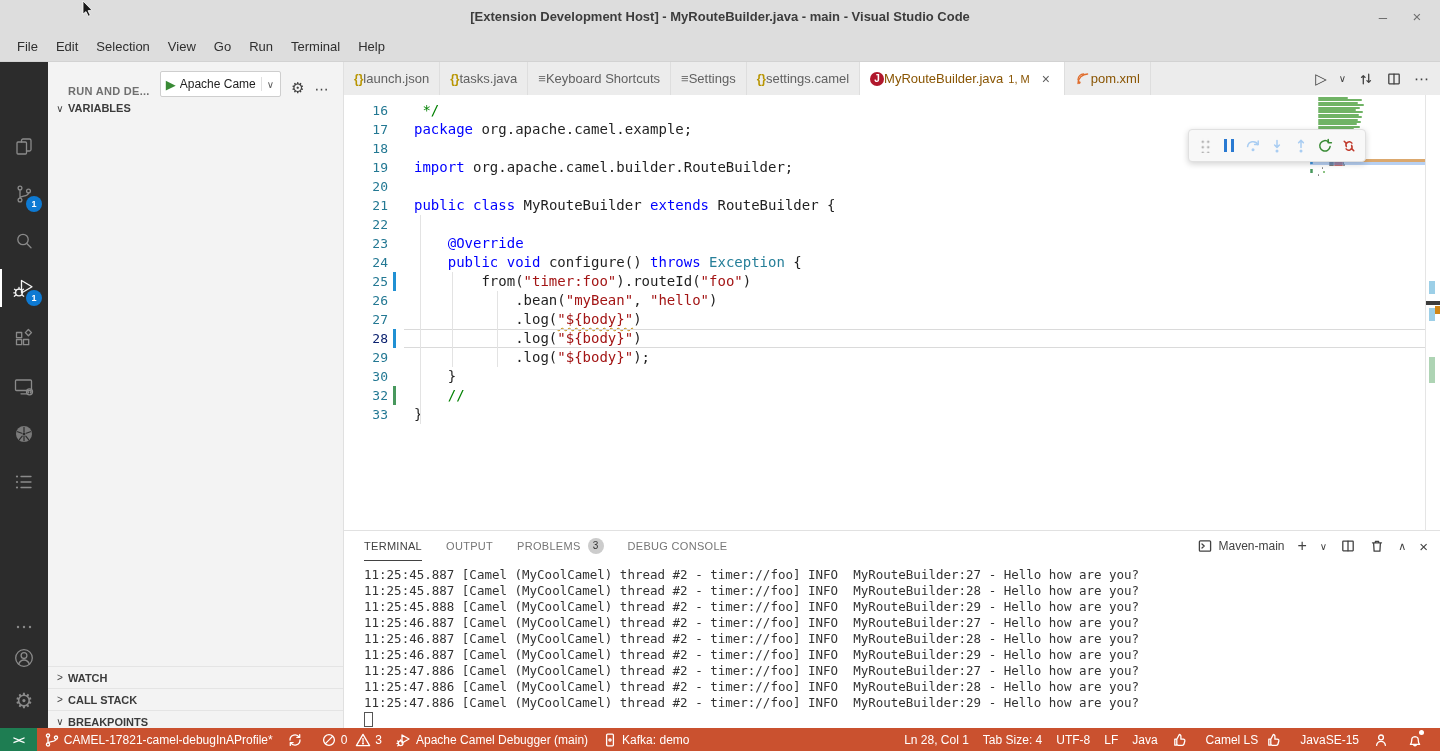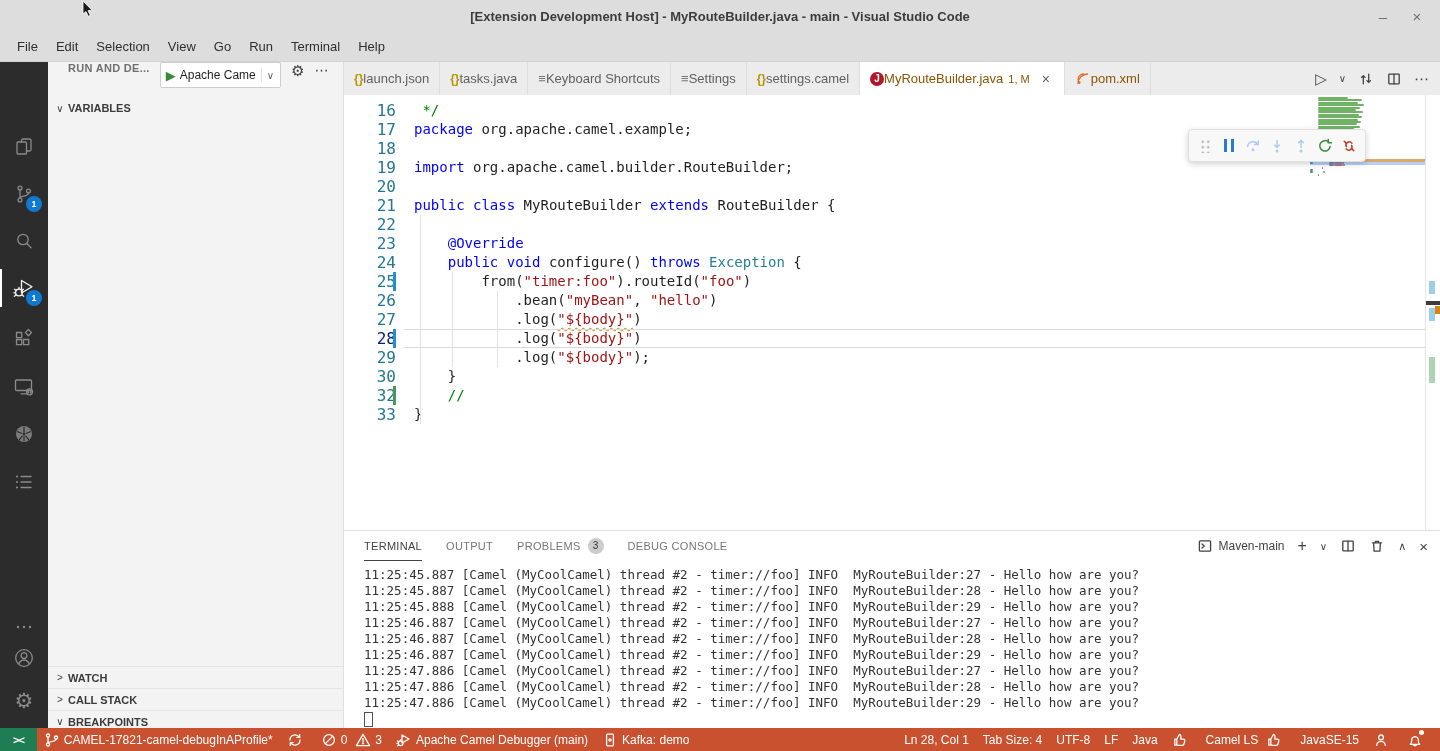--- a/index.html
+++ b/index.html
@@ -26,21 +26,21 @@
   .activitybar{left:0;top:62px;width:48px;height:666px;background:#2c2c2c;}
   .ab-item{position:absolute;left:0;width:48px;height:44px;display:flex;align-items:center;justify-content:center;color:#8a8a8a;}
   .ab-item.active{color:#f5f5f5;}
   .ab-item.active::before{content:"";position:absolute;left:0;top:3px;bottom:3px;width:2px;background:#ffffff;}
   .ab-badge{position:absolute;right:6px;bottom:4px;min-width:16px;height:16px;border-radius:9px;background:#0e7ad3;
             color:#ffffff;font-size:9px;line-height:16px;text-align:center;font-weight:700;}
   .ab-gear{font-size:21px;}
 
   
   .sidebar{left:48px;top:62px;width:296px;height:666px;background:#f3f3f3;border-right:1px solid #e0e0e0;box-sizing:border-box;}
-  .sb-header{position:absolute;left:0;top:0;right:0;height:35px;display:flex;align-items:flex-start;padding:0 8px 0 20px;box-sizing:border-box;}
+  .sb-header{position:absolute;left:0;top:0;right:0;height:35px;display:flex;align-items:flex-end;padding:0 8px 0 20px;box-sizing:border-box;}
   .sb-title{font-size:11px;font-weight:700;color:#6f6f6f;letter-spacing:.3px;white-space:nowrap;}
   .launch-box{display:flex;align-items:center;margin-left:10px;height:24px;background:#ffffff;border:1px solid #cecece;border-radius:2px;padding:0 4px 0 5px;}
   .launch-play{color:#388a34;font-size:13px;margin-right:4px;}
   .launch-label{font-size:12px;color:#1f1f1f;max-width:96px;overflow:hidden;white-space:nowrap;border-right:1px solid #e0e0e0;padding-right:5px;}
   .launch-chev{color:#5f5f5f;font-size:10px;padding:0 2px 0 5px;}
   .sb-gear{margin-left:10px;color:#424242;font-size:15px;}
   .sb-more{margin-left:10px;color:#424242;font-size:14px;letter-spacing:1px;}
   .sb-section{position:absolute;left:0;right:0;height:22px;display:flex;align-items:center;padding-left:4px;box-sizing:border-box;
               border-top:1px solid #e4e4e4;background:#f3f3f3;font-size:11px;font-weight:700;color:#3b3b3b;}
   .sb-section .chev{width:16px;text-align:center;color:#424242;font-size:10px;font-weight:400;}
@@ -65,21 +65,21 @@
   .tab-actions{display:flex;align-items:center;margin-left:auto;padding-right:10px;color:#424242;}
   .tab-actions .act{margin-left:12px;display:flex;align-items:center;color:#424242;}
   .run-glyph{font-size:15px;}
   .chev-glyph{font-size:10px;color:#424242;}
   .more-glyph{font-size:15px;letter-spacing:1px;}
 
   
   .editorcontent{position:absolute;left:0;top:33px;width:1096px;height:435px;background:#ffffff;overflow:hidden;}
   .code-area{position:absolute;left:0;top:0;right:15px;bottom:0;font-family:"DejaVu Sans Mono","Liberation Mono",monospace;font-size:14px;}
   .code-row{position:relative;height:19px;line-height:19px;white-space:pre;}
-  .code-row .ln{position:absolute;left:8px;width:44px;text-align:right;color:#237893;font-size:16px;}
+  .code-row .ln{position:absolute;left:0;width:44px;text-align:right;color:#237893;font-size:13px;}
   .code-row.current .ln{color:#0b216f;}
   .code-row .gmark{position:absolute;left:49px;top:0;width:3px;height:19px;}
   .gmark.modified{background:#2090d3;}
   .gmark.added{background:#48985d;}
   .code-row .code-text{position:absolute;left:70px;top:0;}
   .code-row.current::before,.code-row.current::after{content:"";position:absolute;left:60px;right:0;height:1px;background:#dadada;}
   .code-row.current::before{top:0;} .code-row.current::after{bottom:0;}
   .seg-kw{color:#0000ff;} .seg-type{color:#267f99;} .seg-str{color:#a31515;} .seg-comment{color:#008000;} .seg-plain{color:#1f1f1f;}
   .seg-strwarn{color:#a31515;text-decoration:underline wavy #bf8803 1px;text-underline-offset:3px;}
   .indent-guide{position:absolute;width:1px;background:#e3e3e3;}

